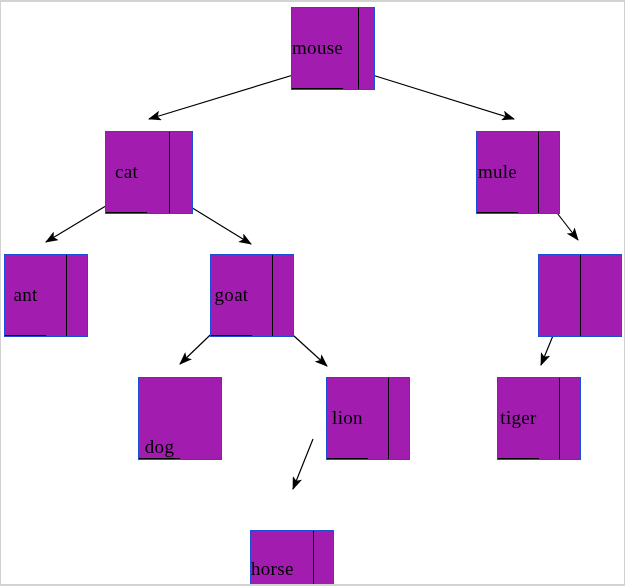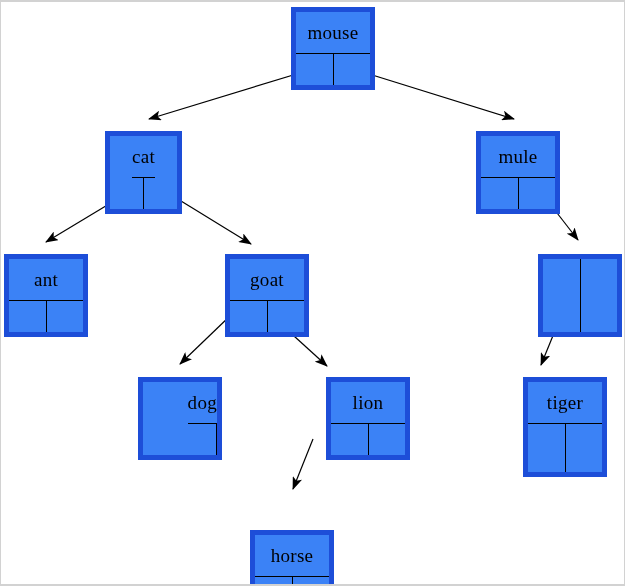--- a/index.html
+++ b/index.html
@@ -23,24 +23,24 @@
     position: absolute;
     left: 0;
     top: 0;
     width: 625px;
     height: 586px;
     pointer-events: none;
   }
   .node {
     position: absolute;
     box-sizing: border-box;
-    border: 5px solid #1d4ed8;
-    background: #3b82f6;
+    border: 1px solid #1d4ed8;
+    background: #a21caf;
     display: flex;
-    flex-direction: column;
+    flex-direction: row;
   }
   .node-label {
     flex: 0 0 41px;
     border-bottom: 1px solid #000000;
     display: flex;
     align-items: center;
     justify-content: center;
     font-size: 19px;
     color: #000000;
     letter-spacing: 0.3px;
@@ -81,21 +81,21 @@
   </svg>
 
   <div class="node" style="left: 290px; top: 5px; width: 84px; height: 83px;">
     <div class="node-label">mouse</div>
     <div class="node-cells">
       <div class="cell"></div>
       <div class="cell right"></div>
     </div>
   </div>
 
-  <div class="node" style="left: 104px; top: 129px; width: 77px; height: 83px; align-items: center;">
+  <div class="node" style="left: 104px; top: 129px; width: 88px; height: 83px;">
     <div class="node-label">cat</div>
     <div class="node-cells">
       <div class="cell"></div>
       <div class="cell right"></div>
     </div>
   </div>
 
   <div class="node" style="left: 3px; top: 252px; width: 84px; height: 83px;">
     <div class="node-label">ant</div>
     <div class="node-cells">
@@ -105,21 +105,21 @@
   </div>
 
   <div class="node" style="left: 475px; top: 129px; width: 84px; height: 83px;">
     <div class="node-label">mule</div>
     <div class="node-cells">
       <div class="cell"></div>
       <div class="cell right"></div>
     </div>
   </div>
 
-  <div class="node" style="left: 224px; top: 252px; width: 84px; height: 83px;">
+  <div class="node" style="left: 209px; top: 252px; width: 84px; height: 83px;">
     <div class="node-label">goat</div>
     <div class="node-cells">
       <div class="cell"></div>
       <div class="cell right"></div>
     </div>
   </div>
 
   <div class="node" style="left: 537px; top: 252px; width: 84px; height: 83px;">
     <div class="node-cells">
       <div class="cell"></div>
@@ -136,21 +136,21 @@
   </div>
 
   <div class="node" style="left: 291px; top: 375px; width: 84px; height: 83px; margin-left: 34px;">
     <div class="node-label">lion</div>
     <div class="node-cells">
       <div class="cell"></div>
       <div class="cell right"></div>
     </div>
   </div>
 
-  <div class="node" style="left: 522px; top: 375px; width: 84px; height: 100px; justify-content: flex-end;">
+  <div class="node" style="left: 496px; top: 375px; width: 84px; height: 83px; justify-content: flex-end;">
     <div class="node-label">tiger</div>
     <div class="node-cells">
       <div class="cell"></div>
       <div class="cell right"></div>
     </div>
   </div>
 
   <div class="node" style="left: 249px; top: 500px; width: 84px; height: 78px; margin-top: 28px;">
     <div class="node-label">horse</div>
     <div class="node-cells">

